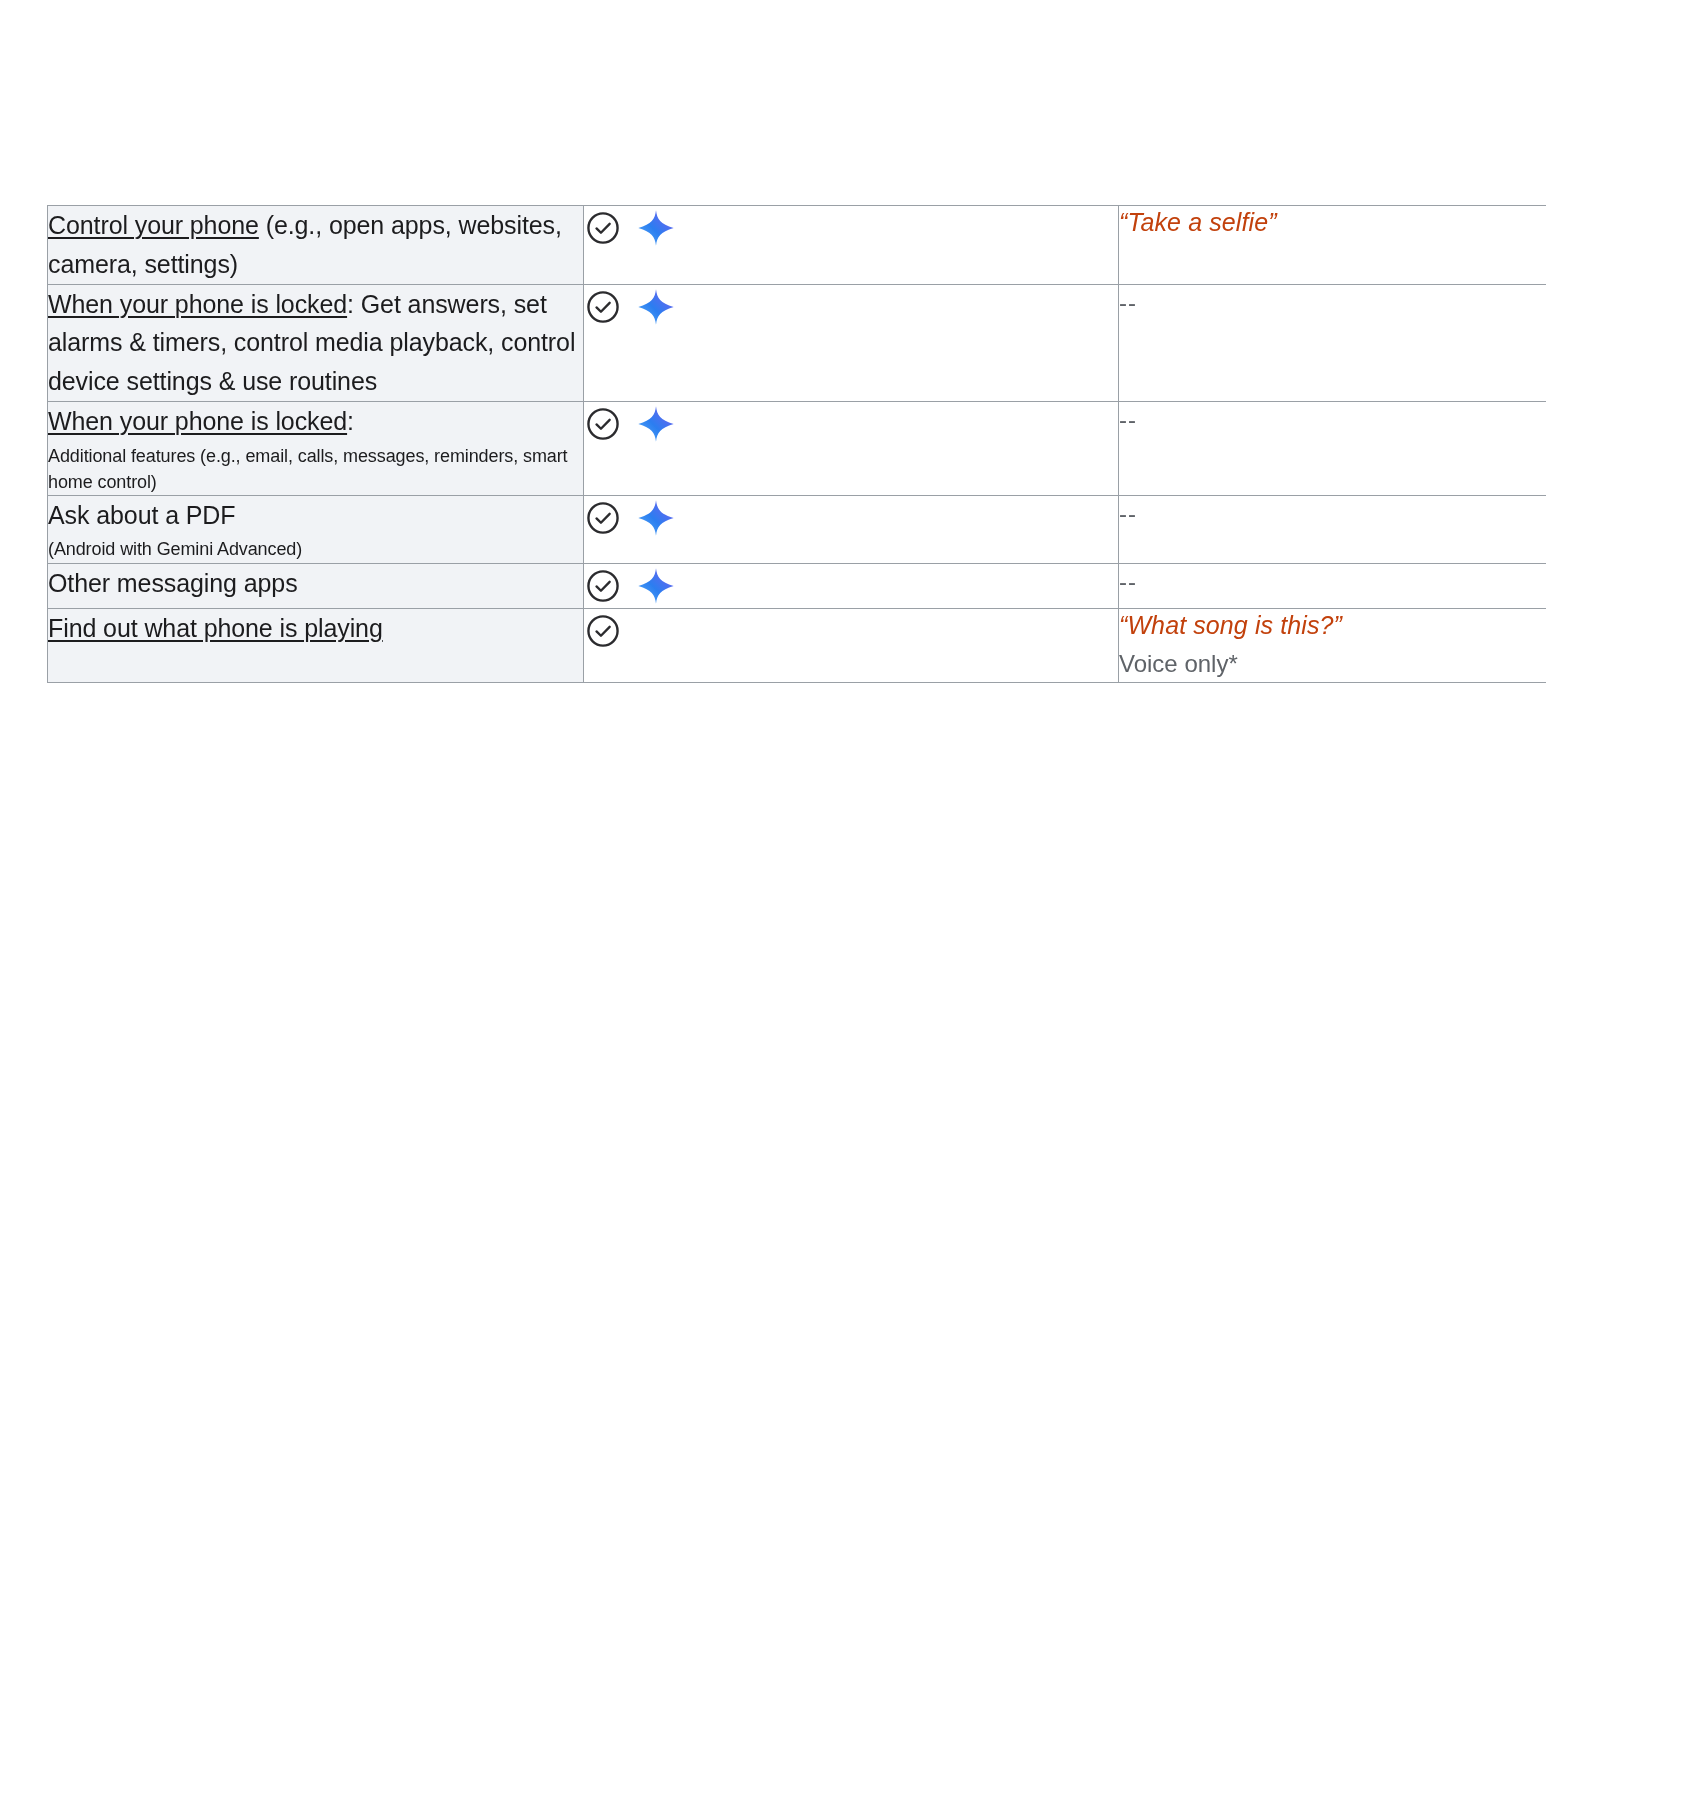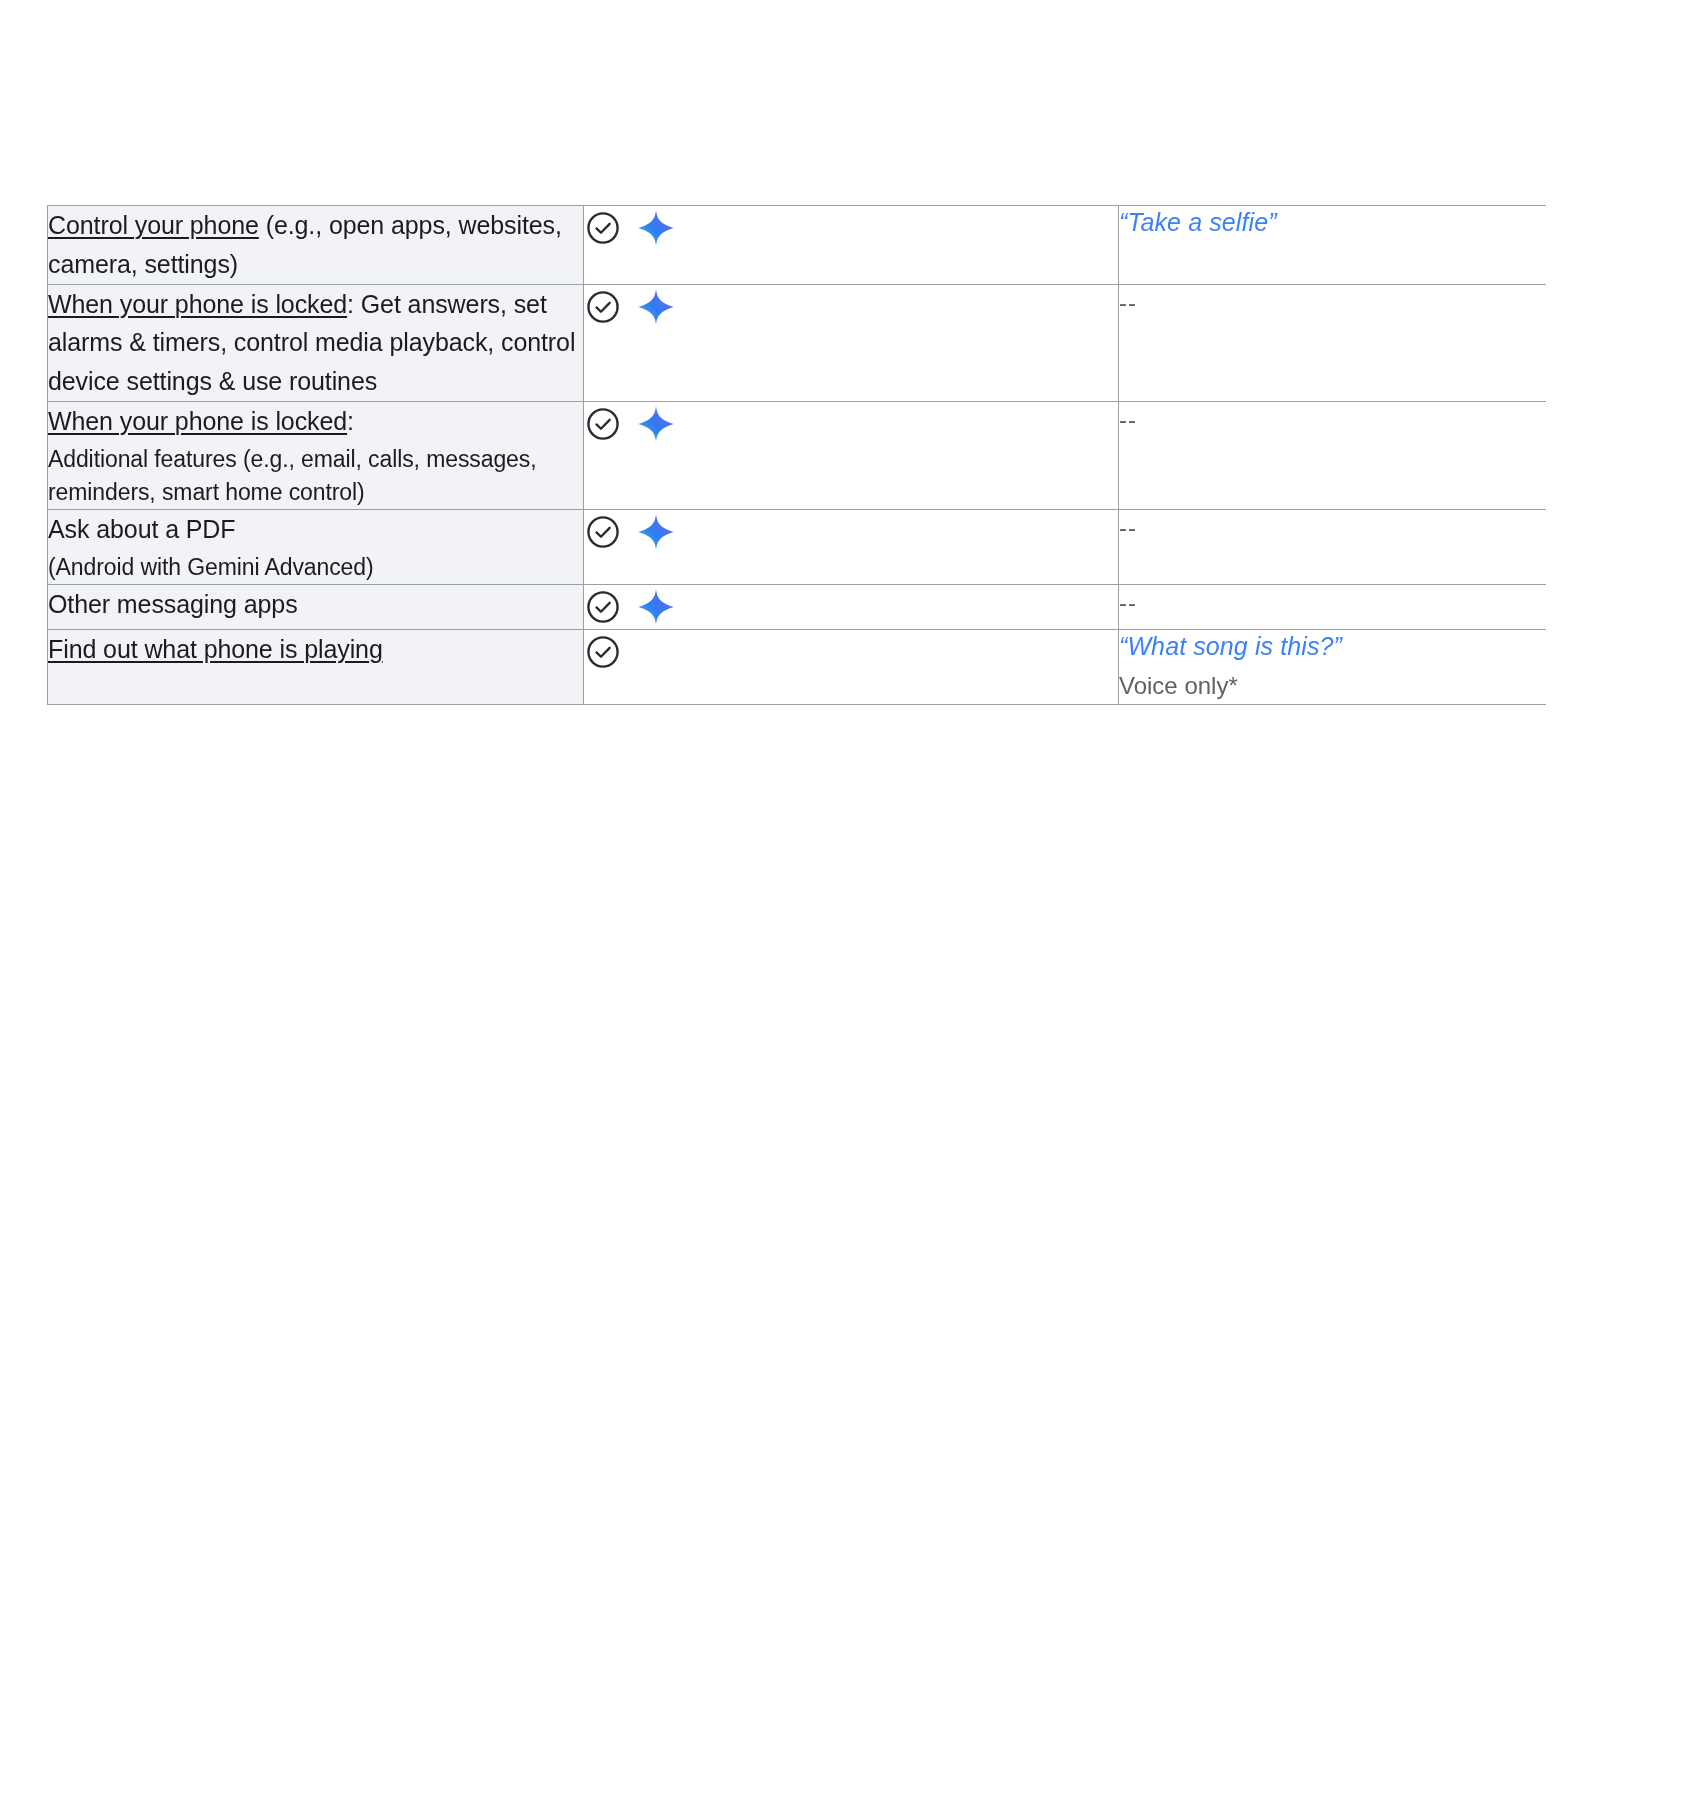--- a/index.html
+++ b/index.html
@@ -69,21 +69,21 @@
 
   .u-link {
     text-decoration: underline;
     text-underline-offset: 3px;
     text-decoration-thickness: 1.6px;
     color: #1c1c1e;
   }
 
   .feature-sub {
     display: block;
-    font-size: 23px;
+    font-size: 18px;
     line-height: 1.45;
     color: #1c1c1e;
     margin-top: 2px;
   }
 
   
   .icon-row {
     display: flex;
     align-items: center;
     gap: 14px;
@@ -102,21 +102,21 @@
     width: 40px;
     height: 40px;
     flex: 0 0 auto;
   }
 
   
   .quote {
     display: block;
     font-style: italic;
     font-size: 25px;
-    color: #3b82f6;
+    color: #c2410c;
     line-height: 1.35;
     letter-spacing: 0.1px;
   }
 
   .note {
     display: block;
     font-style: normal;
     font-size: 24px;
     color: #5f6368;
     line-height: 1.45;

